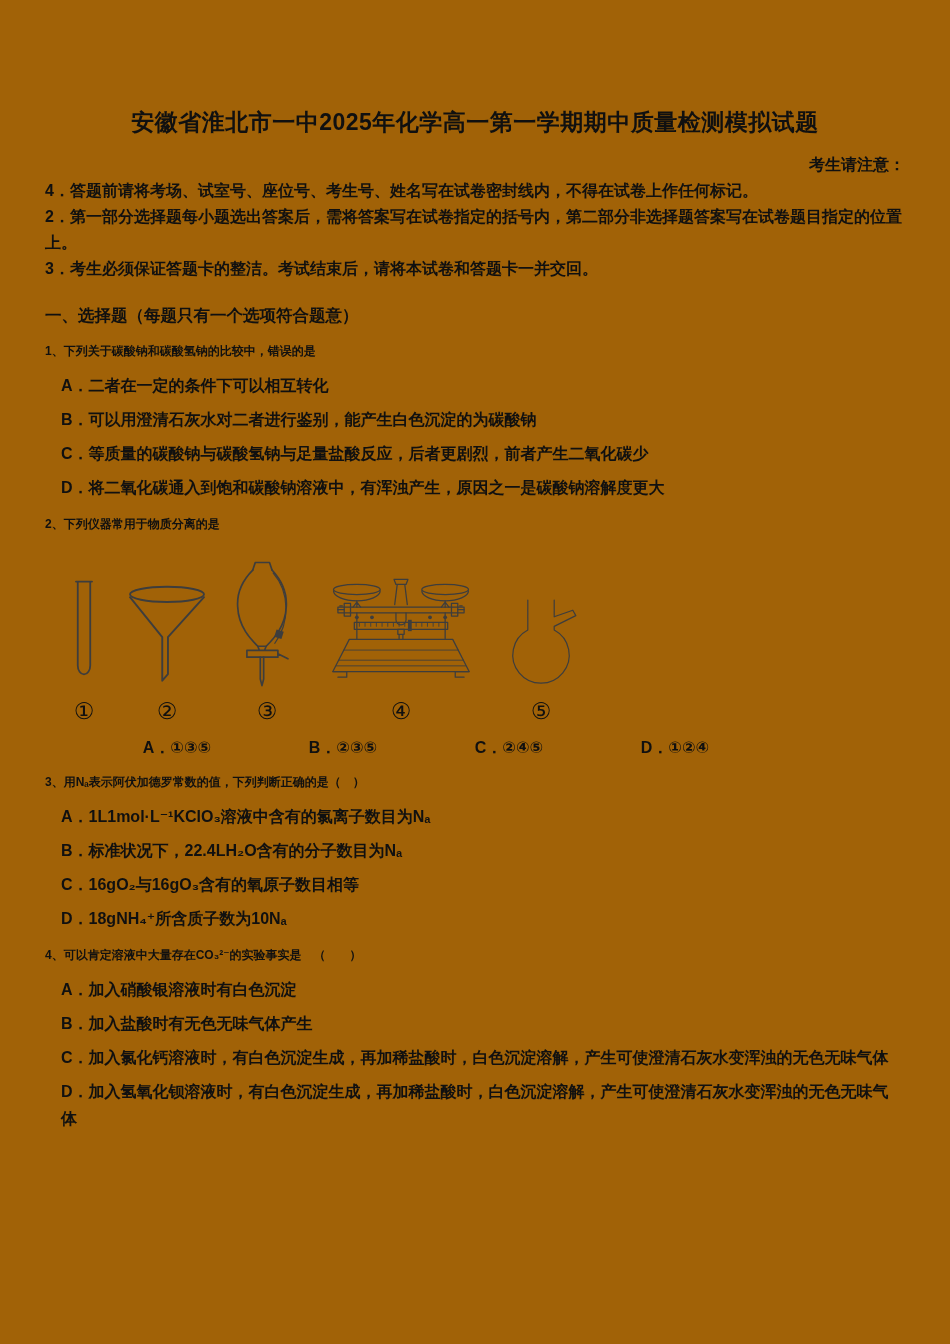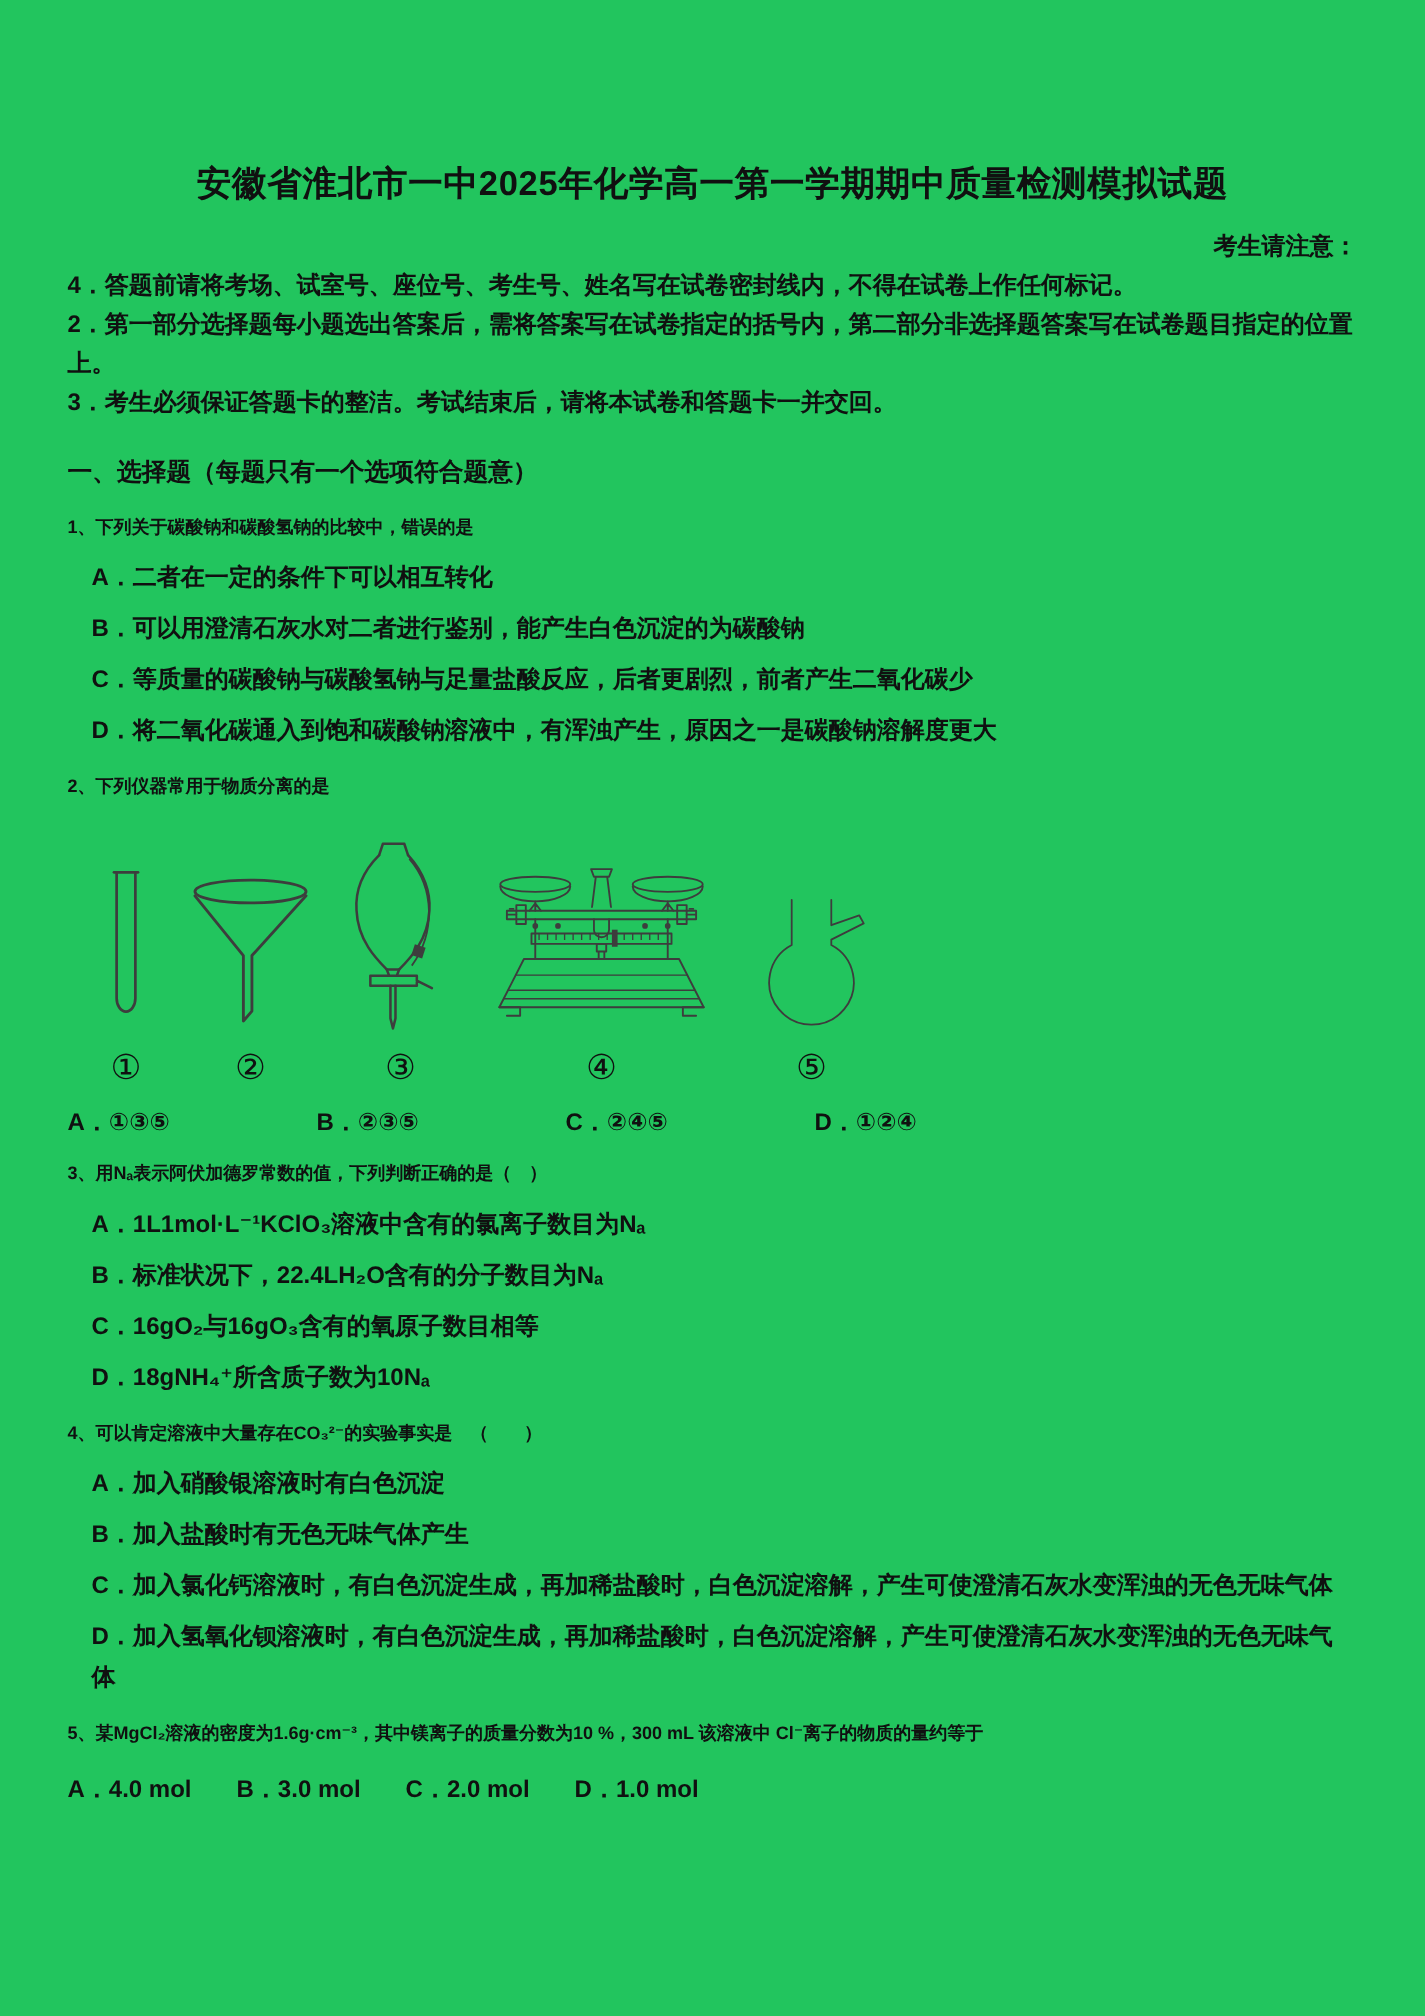--- a/index.html
+++ b/index.html
@@ -6,21 +6,21 @@
     margin: 0; padding: 0;
     background: #ffffff;
     font-family: "Liberation Sans", "DejaVu Sans", sans-serif;
     color: #101010;
   }
   .page {
     position: relative;
     width: 950px;
     height: 1344px;
     margin: 0 auto;
-    background: #22c55e;
+    background: #a16207;
     overflow: hidden;
     box-sizing: border-box;
     padding: 106px 45px 0 45px;
   }
   .title {
     text-align: center;
     font-size: 23px;
     font-weight: 700;
     letter-spacing: 0.5px;
     margin: 0 0 14px 0;
@@ -57,21 +57,21 @@
     line-height: 27px;
     margin: 7px 16px;
   }
   .option-row {
     display: flex;
     align-items: baseline;
     font-size: 16px;
     font-weight: 600;
     margin: 14px 0 6px 0;
   }
-  .option-row.q2 .opt { width: 166px; flex: none; }
+  .option-row.q2 .opt { width: 166px; flex: none; text-align: right; }
   .option-row.q5 .opt { margin-right: 30px; flex: none; }
   .figure {
     display: flex;
     align-items: flex-end;
     margin: 22px 0 10px 8px;
     width: 545px;
   }
   .fig-cell {
     display: flex;
     flex-direction: column;
@@ -210,23 +210,14 @@
   </div>
 
   <div>
     <p class="stem">4、可以肯定溶液中大量存在CO₃²⁻的实验事实是　（　　）</p>
     <p class="option">A．加入硝酸银溶液时有白色沉淀</p>
     <p class="option">B．加入盐酸时有无色无味气体产生</p>
     <p class="option">C．加入氯化钙溶液时，有白色沉淀生成，再加稀盐酸时，白色沉淀溶解，产生可使澄清石灰水变浑浊的无色无味气体</p>
     <p class="option">D．加入氢氧化钡溶液时，有白色沉淀生成，再加稀盐酸时，白色沉淀溶解，产生可使澄清石灰水变浑浊的无色无味气体</p>
   </div>
 
-  <div>
-    <p class="stem">5、某MgCl₂溶液的密度为1.6g·cm⁻³，其中镁离子的质量分数为10 %，300 mL 该溶液中 Cl⁻离子的物质的量约等于</p>
-    <div class="option-row q5">
-      <span class="opt">A．4.0 mol</span>
-      <span class="opt">B．3.0 mol</span>
-      <span class="opt">C．2.0 mol</span>
-      <span class="opt">D．1.0 mol</span>
-    </div>
-  </div>
 
 </div>
 
 </body></html>

